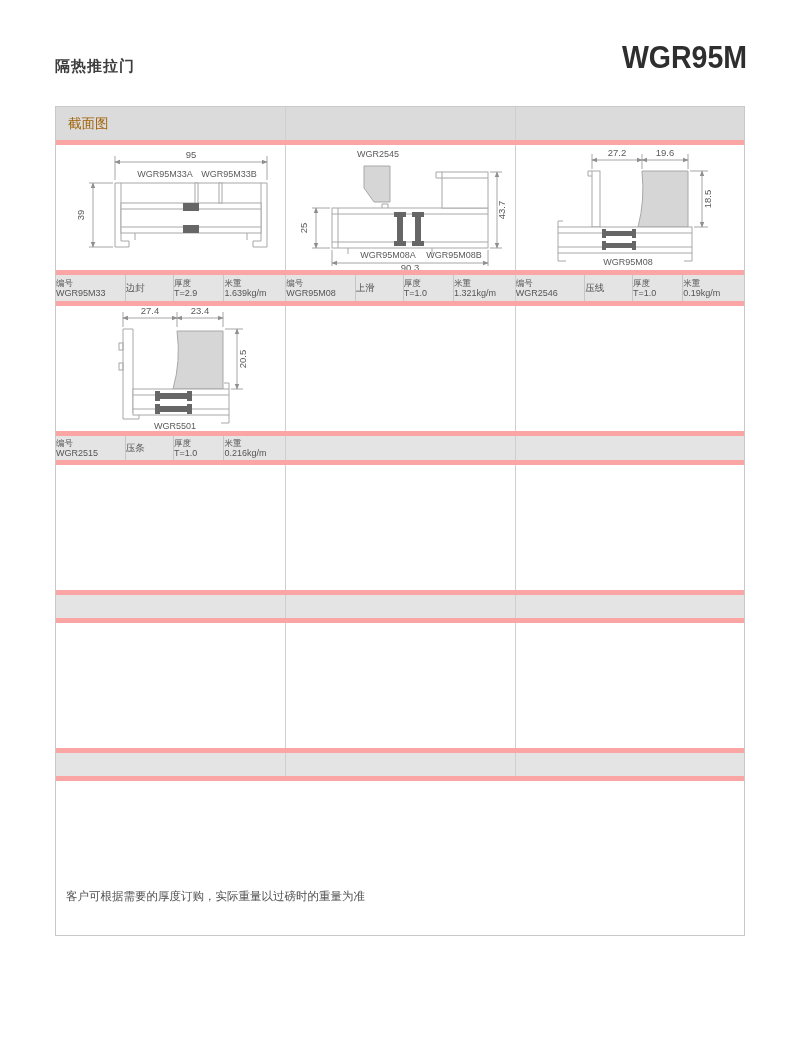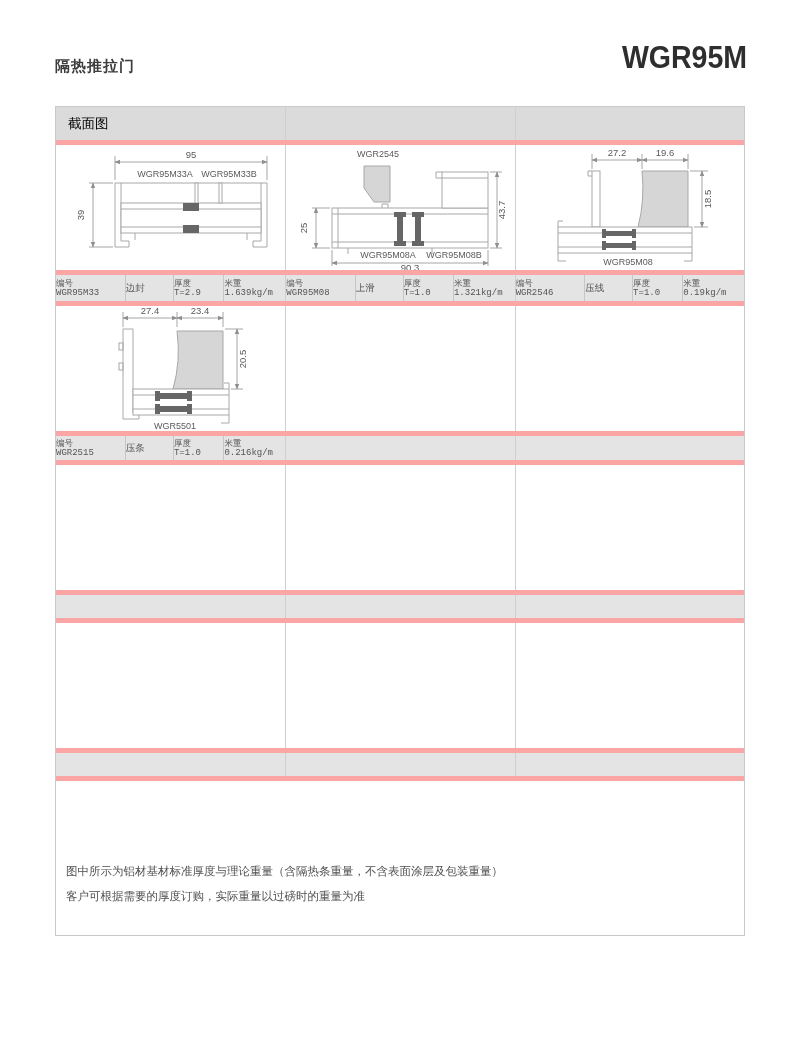--- a/index.html
+++ b/index.html
@@ -12,35 +12,35 @@
 
   .sheet{position:absolute;left:55px;top:106px;width:690px;border:1px solid #c9c9c9;box-sizing:border-box;background:#fff;}
   .row{box-sizing:border-box;border-top:5px solid #fca5a5;}
   .row:first-child{border-top:none;}
   .cols3{display:grid;grid-template-columns:1fr 1fr 1fr;}
   .cols3>div{box-sizing:border-box;border-left:1px solid #cfcfcf;}
   .cols3>div:first-child{border-left:none;}
 
   .thead{height:33px;background:#dbdbdb;}
   .thead .hcell{display:flex;align-items:center;}
-  .thead .hlabel{padding-left:12px;font-size:13.5px;color:#000000;}
+  .thead .hlabel{padding-left:12px;font-size:13.5px;color:#a16207;}
 
   .drawrow{height:130px;}
   .drawcell{display:flex;align-items:center;justify-content:center;background:#fff;overflow:hidden;}
 
   .specrow{height:31px;background:#e4e4e4;}
   .specrow2{height:29px;background:#e4e4e4;}
   .bandrow{height:28px;background:#e4e4e4;}
   .emptydraw{height:130px;}
   .spec-group{display:grid;grid-template-columns:30% 21% 22% 27%;height:100%;}
   .spec-cell{box-sizing:border-box;border-left:1px solid #c6c6c6;display:flex;flex-direction:column;
              justify-content:center;line-height:1.18;}
   .spec-cell:first-child{border-left:none;}
   .spec-lab{font-size:8.5px;color:#5a5a5a;}
-  .spec-val{font-size:9px;color:#555555;font-family:Liberation Mono, monospace;}
+  .spec-val{font-size:9px;color:#555555;}
   .spec-name{font-size:9.5px;color:#555555;}
 
   .noterow{height:159px;position:relative;background:#fff;}
   .note-block{position:absolute;left:10px;bottom:26px;font-size:11.5px;color:#4f4f4f;line-height:25px;}
 
   svg text{font-family:"Liberation Sans","DejaVu Sans",sans-serif;fill:#5a5a5a;}
   .dimtxt{font-size:9.5px;}
   .lbltxt{font-size:9px;}
   .pline{stroke:#a8a8a8;stroke-width:1;fill:none;}
   .pfill{stroke:#a8a8a8;stroke-width:1;fill:#ffffff;}
@@ -342,21 +342,20 @@
     </div>
 
     <div class="row bandrow cols3">
       <div></div>
       <div></div>
       <div></div>
     </div>
 
     <div class="row noterow">
       <div class="note-block">
-        <div>图中所示为铝材基材标准厚度与理论重量（含隔热条重量，不含表面涂层及包装重量）</div>
         <div>客户可根据需要的厚度订购，实际重量以过磅时的重量为准</div>
       </div>
     </div>
 
   </div>
 
   <div class="pagenum">182</div>
 </div>
 
 </body></html>

